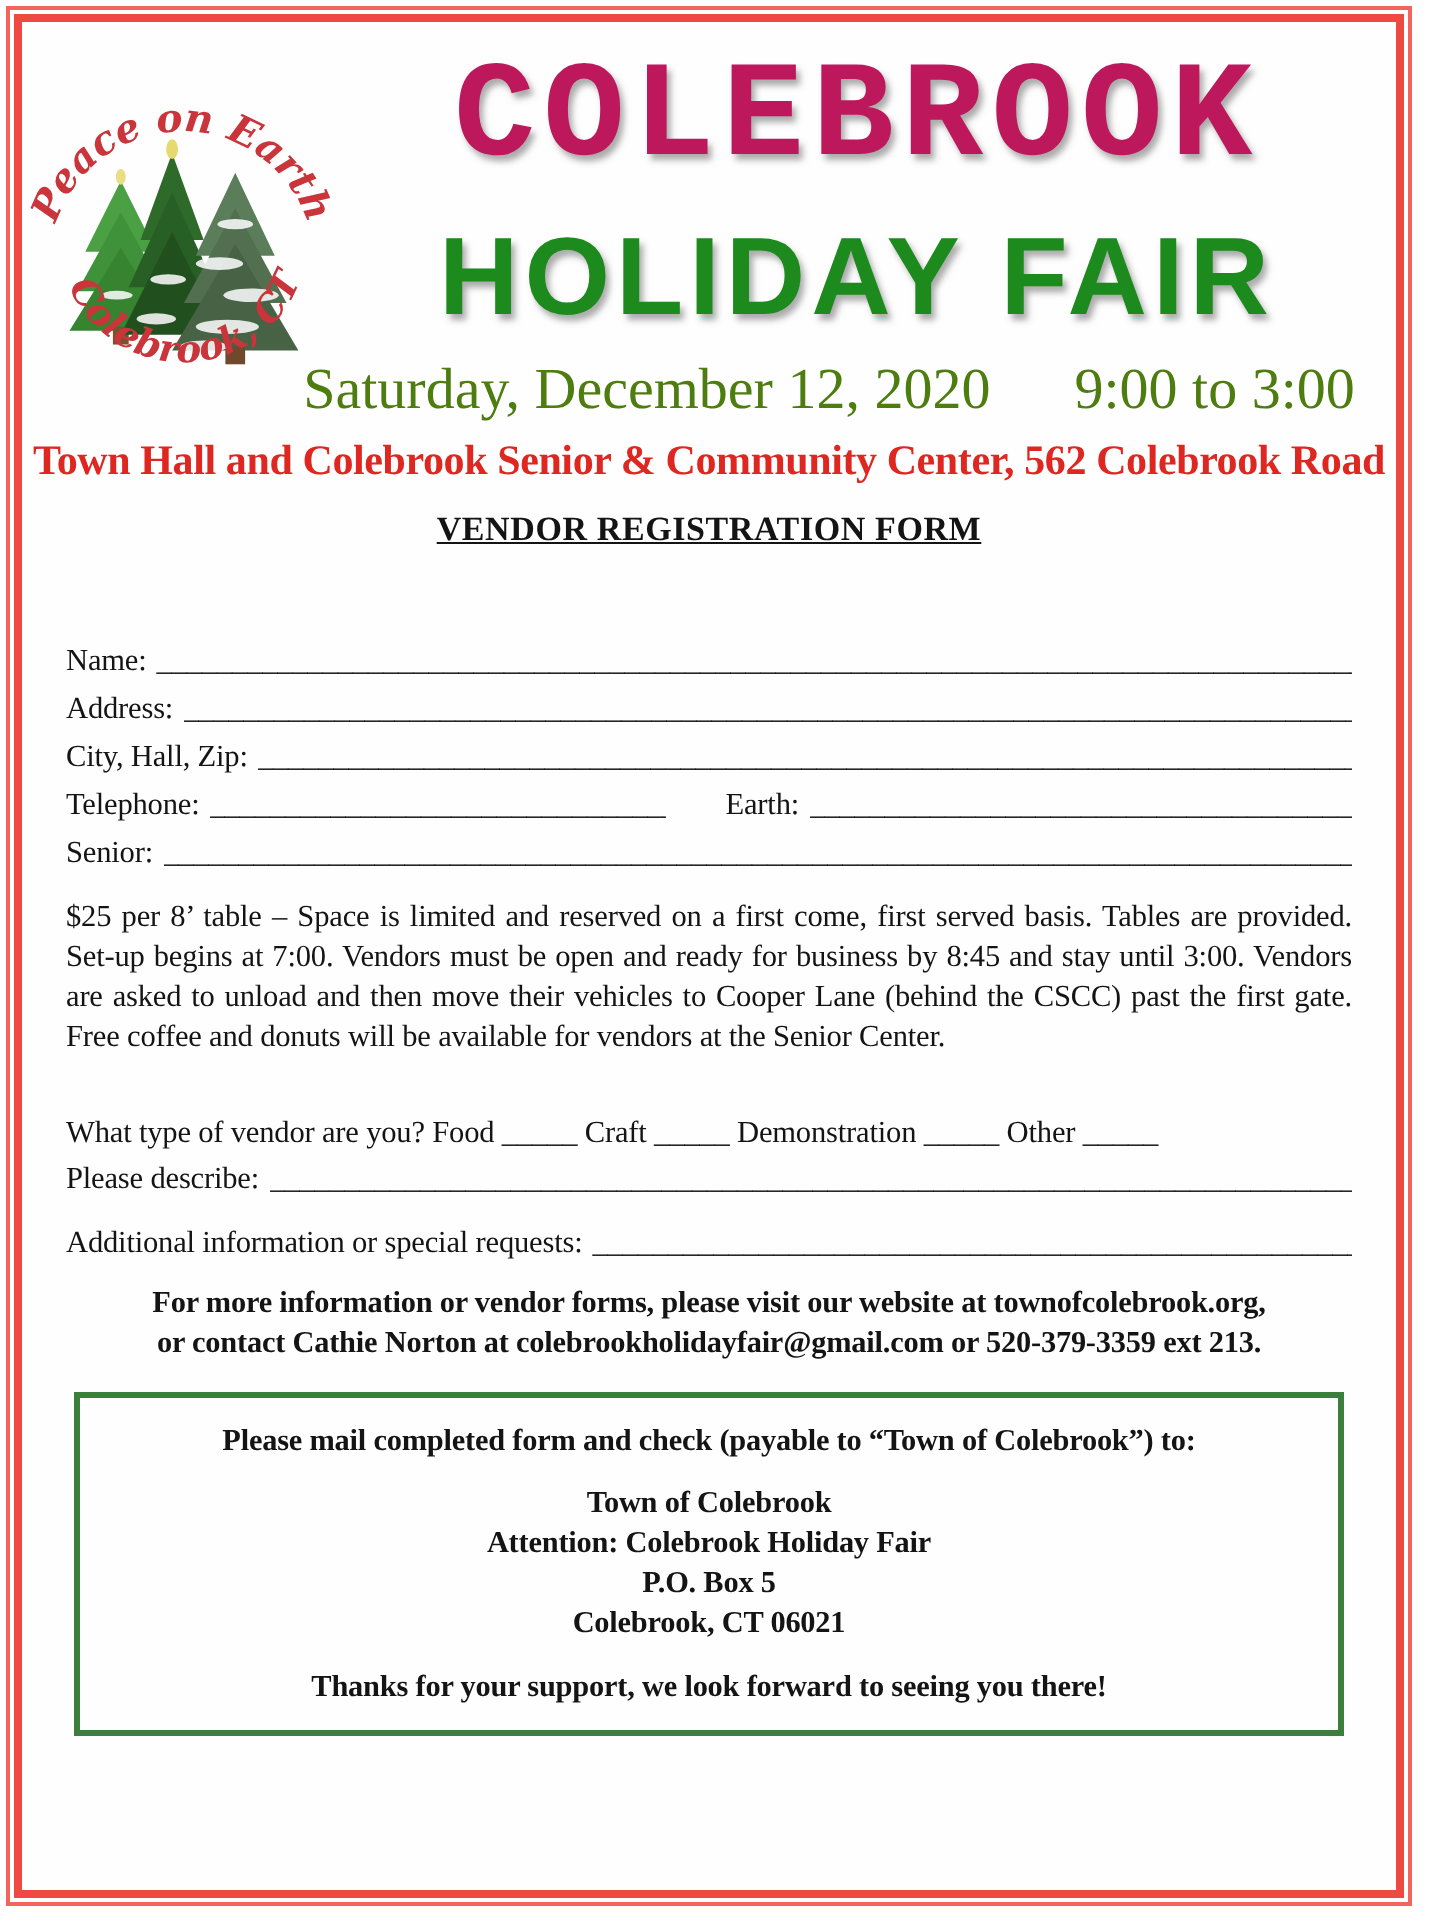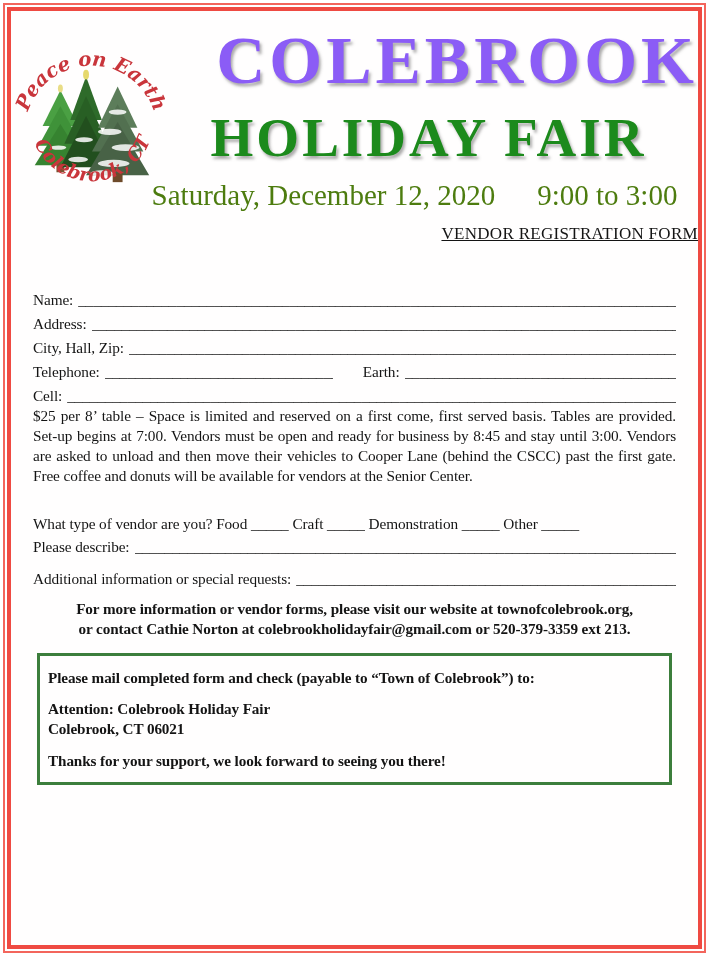--- a/index.html
+++ b/index.html
@@ -12,59 +12,59 @@
     box-sizing:border-box;border:2px solid #f3655c;padding:2px;background:#fff;
   }
   .frame-inner{
     width:100%;height:100%;box-sizing:border-box;border:4px solid #ef4a42;
     position:relative;background:#fffefe;overflow:hidden;
   }
   .header{position:relative;}
   .logo{position:absolute;left:4px;top:6px;}
   .titles{margin-left:148px;text-align:center;}
   .title-main{
-    font-family:Liberation Serif, serif;font-weight:bold;color:#8b5cf6;
+    font-family:Liberation Mono, monospace;font-weight:bold;color:#be185d;
     font-size:68px;line-height:74px;letter-spacing:4px;margin-top:12px;
-    text-shadow:2px 3px 3px rgba(90,90,90,.5);white-space:nowrap;text-align:right;
+    text-shadow:2px 3px 3px rgba(90,90,90,.5);white-space:nowrap;
   }
   .title-sub{
-    font-family:Liberation Serif, serif;font-weight:bold;color:#1c8a1c;
+    font-family:Liberation Sans, sans-serif;font-weight:bold;color:#1c8a1c;
     font-size:55px;line-height:62px;letter-spacing:3px;margin-top:10px;
     text-shadow:2px 3px 3px rgba(90,90,90,.5);white-space:nowrap;
   }
   .date-line{
     margin-left:120px;text-align:center;color:#4d7c0f;font-size:29px;
     line-height:32px;margin-top:10px;white-space:nowrap;
   }
   .date-line .time{margin-left:42px;}
   .venue-line{
     text-align:center;color:#df2721;font-weight:bold;font-size:21px;
     line-height:24px;margin-top:7px;white-space:nowrap;letter-spacing:-0.2px;
   }
   .form-title{
-    text-align:right;font-weight:normal;font-size:17px;line-height:20px;
+    text-align:center;font-weight:bold;font-size:17px;line-height:20px;
     margin-top:13px;text-decoration:underline;letter-spacing:0.3px;
   }
   .form-area{padding:0 22px;font-size:15.3px;letter-spacing:-0.1px;}
   .field-row{display:flex;align-items:baseline;white-space:nowrap;line-height:20px;}
   .row-first{margin-top:46px;}
   .row-next{margin-top:4px;}
   .field-label{flex:0 0 auto;padding-right:5px;}
   .fill{flex:1 1 auto;overflow:hidden;}
   .fill-fixed{flex:0 0 228px;overflow:hidden;}
   .gap{flex:0 0 30px;}
-  .paragraph{line-height:20px;text-align:justify;}
+  .paragraph{margin-top:12px;line-height:20px;text-align:justify;}
   .vendor-row{margin-top:27px;line-height:22px;white-space:nowrap;}
   .describe-row{margin-top:2px;}
   .additional-row{margin-top:12px;}
   .contact{
     text-align:center;font-weight:bold;font-size:15.2px;line-height:20px;margin-top:10px;
   }
   .mail-box{
-    margin:14px 4px 0 4px;border:3px solid #3c7e3c;
+    margin:14px 4px 0 4px;border:3px solid #3c7e3c;text-align:center;
     font-weight:bold;font-size:15.2px;padding:12px 8px 12px;
   }
   .mail-line{line-height:19px;}
   .mail-address{margin-top:12px;line-height:20px;}
   .thanks-line{margin-top:12px;line-height:19px;}
 </style>
 </head>
 <body>
 
 <div class="frame-outer">
@@ -118,20 +118,21 @@
 
     <div class="titles">
       <div class="title-main">COLEBROOK</div>
       <div class="title-sub">HOLIDAY FAIR</div>
     </div>
 
     <div class="date-line">
       <span>Saturday, December 12, 2020</span><span class="time">9:00 to 3:00</span>
     </div>
 
+    <div class="venue-line">Town Hall and Colebrook Senior &amp; Community Center,  562 Colebrook Road</div>
 
     <div class="form-title">VENDOR REGISTRATION FORM</div>
   </div>
 
   <div class="form-area">
 
     <div class="field-row row-first">
       <span class="field-label">Name:</span>
       <span class="fill">______________________________________________________________________________________________________________________________</span>
     </div>
@@ -148,21 +149,21 @@
 
     <div class="field-row row-next">
       <span class="field-label">Telephone:</span>
       <span class="fill-fixed">______________________________________________________________________________________________________________________________</span>
       <span class="gap"></span>
       <span class="field-label">Earth:</span>
       <span class="fill">______________________________________________________________________________________________________________________________</span>
     </div>
 
     <div class="field-row row-next">
-      <span class="field-label">Cell:</span>
+      <span class="field-label">Senior:</span>
       <span class="fill">______________________________________________________________________________________________________________________________</span>
     </div>
 
     <div class="paragraph">$25 per 8’ table – Space is limited and reserved on a first come, first served basis.  Tables are provided. Set-up begins at 7:00. Vendors must be open and ready for business by 8:45 and stay until 3:00. Vendors are asked to unload and then move their vehicles to Cooper Lane (behind the CSCC) past the first gate. Free coffee and donuts will be available for vendors at the Senior Center.</div>
 
     <div class="vendor-row">What type of vendor are you? Food _____ Craft _____ Demonstration _____ Other _____</div>
 
     <div class="field-row describe-row">
       <span class="field-label">Please describe:</span>
       <span class="fill">______________________________________________________________________________________________________________________________</span>
@@ -174,21 +175,23 @@
     </div>
 
     <div class="contact">
       <div>For more information or vendor forms, please visit our website at townofcolebrook.org,</div>
       <div>or contact Cathie Norton at colebrookholidayfair@gmail.com or 520-379-3359 ext 213.</div>
     </div>
 
     <div class="mail-box">
       <div class="mail-line">Please mail completed form and check (payable to “Town of Colebrook”) to:</div>
       <div class="mail-address">
+        <div>Town of Colebrook</div>
         <div>Attention: Colebrook Holiday Fair</div>
+        <div>P.O. Box 5</div>
         <div>Colebrook, CT 06021</div>
       </div>
       <div class="thanks-line">Thanks for your support, we look forward to seeing you there!</div>
     </div>
 
   </div>
 
 </div>
 </div>
 

